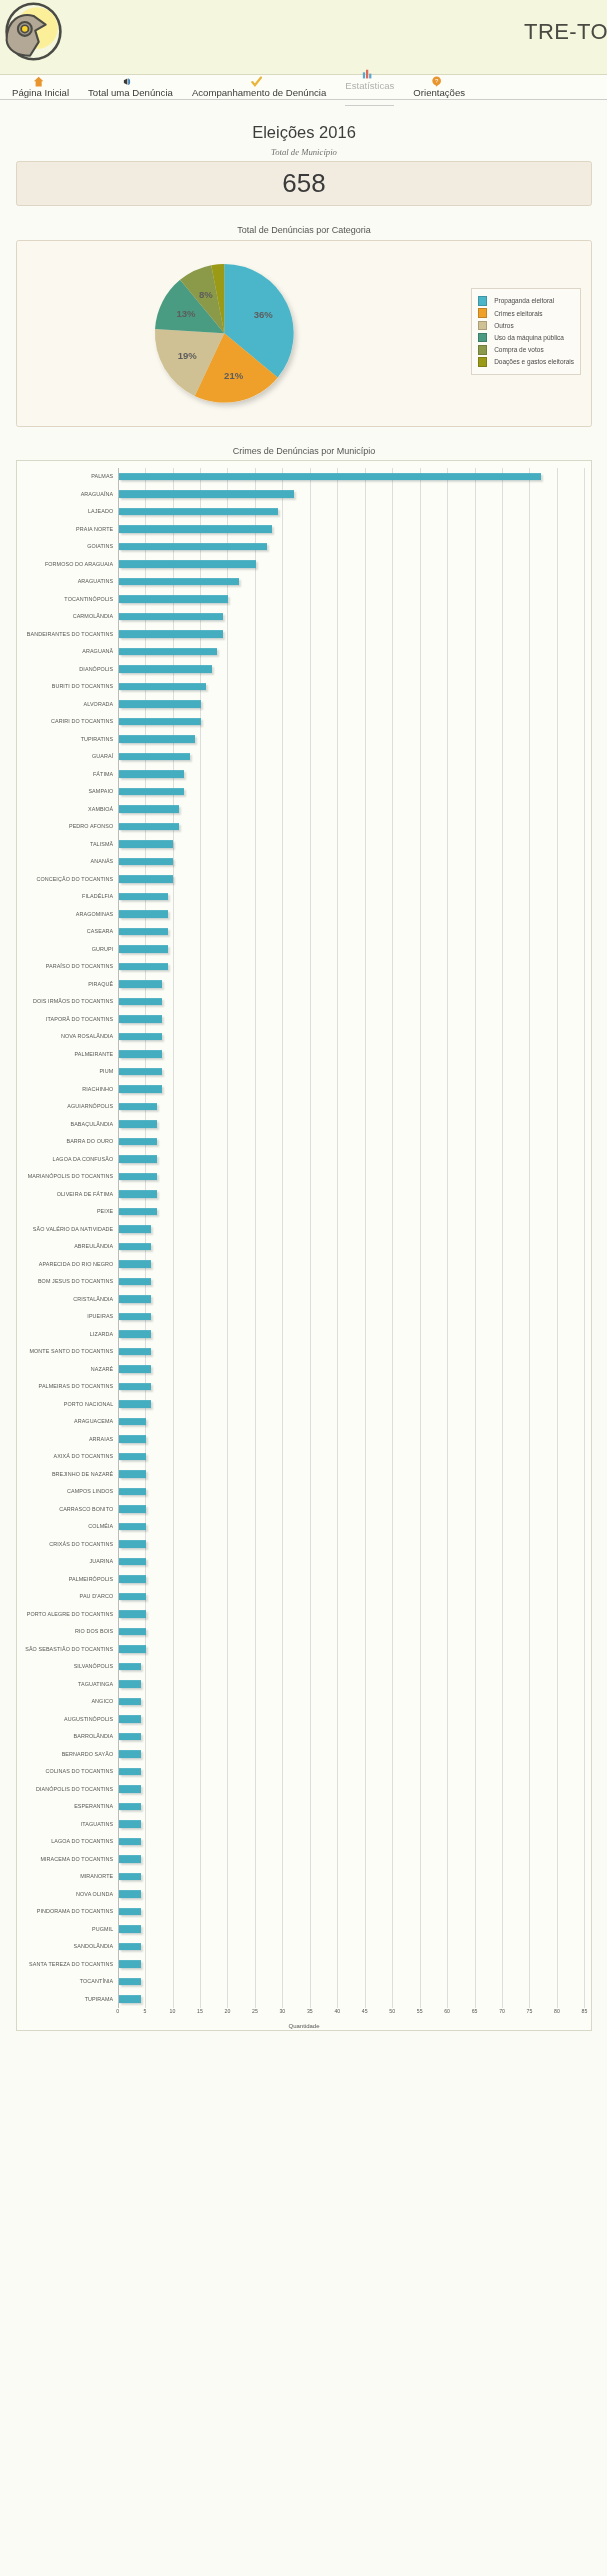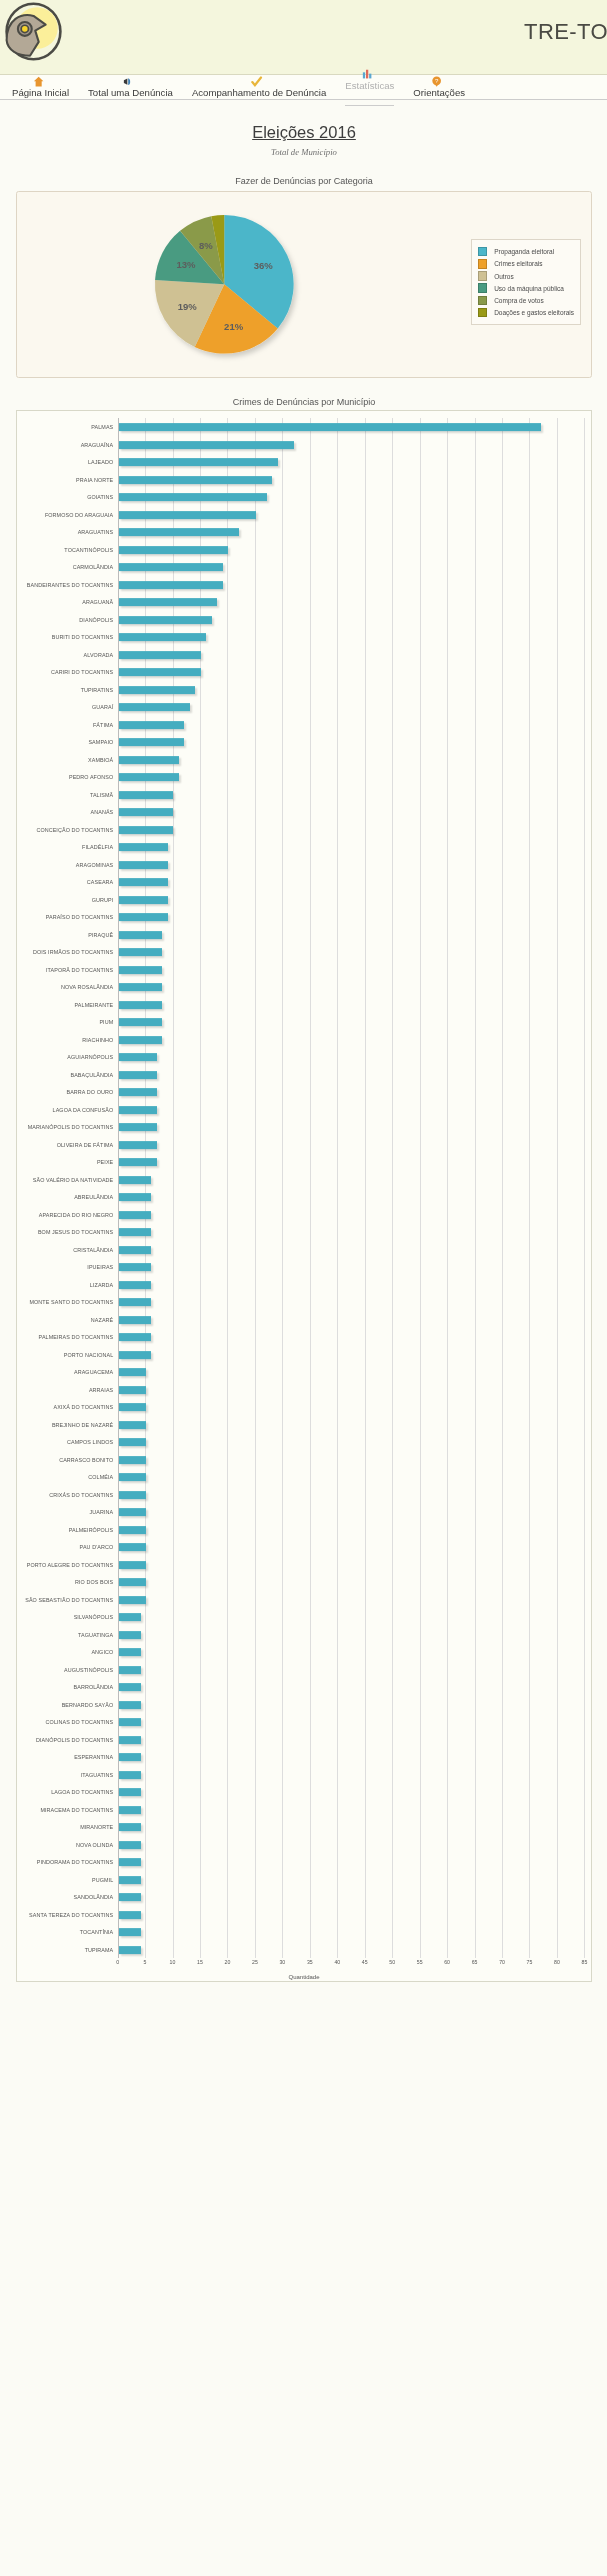--- a/index.html
+++ b/index.html
@@ -56,21 +56,21 @@
     cursor:pointer;
     flex-direction:column;
   }
   .nav-item.active { color:#b0b0b0; border-bottom:0.9px solid #ccc; padding-bottom:14px; }
   .nav-ico { width:11.3px; height:11.3px; margin-right:4.3px; display:inline-block; position:relative; }
 
   
   #content { padding:0 15.6px; }
   #page-title {
     text-align:center; font-size:16.5px; color:#3d3d3d;
-    margin:22.6px 0 5.2px 0; font-weight:normal;text-decoration:underline;
+    margin:22.6px 0 5.2px 0; font-weight:normal;
   }
   .panel-caption {
     text-align:center; font-size:8.7px; color:#6f6f6f;
     font-family:"Liberation Serif", serif; font-style:italic;
     margin-bottom:4.3px;
   }
   .box {
     background:#f2ece0;
     border:0.9px solid #ded5c4;
     border-radius:2.6px;
@@ -217,22 +217,25 @@
     <span>Orientações</span>
   </div>
 </div>
 
 <div id="content">
 
   <h1 id="page-title">Eleições 2016</h1>
 
   <div class="panel-caption">Total de Município</div>
 
-
-  <div id="pie-title">Fazer de Denúncias por Categoria</div>
+  <div id="total-box" class="box">
+    <span id="total-number">658</span>
+  </div>
+
+  <div id="pie-title">Total de Denúncias por Categoria</div>
 
   <div id="pie-panel">
     <svg id="pie-svg" width="174" height="156" viewBox="0 0 200 180">
       <defs>
         <filter id="pieshadow" x="-20%" y="-20%" width="150%" height="150%">
           <feDropShadow dx="3" dy="4" stdDeviation="3" flood-color="#000" flood-opacity="0.18"></feDropShadow>
         </filter>
       </defs>
       <g id="pie-slices" filter="url(#pieshadow)">
           <path d="M98,88 L98,8 A80,80 0 0,1 159.64105942206317,138.99391917989516 Z" fill="#4bb6c9"></path>

